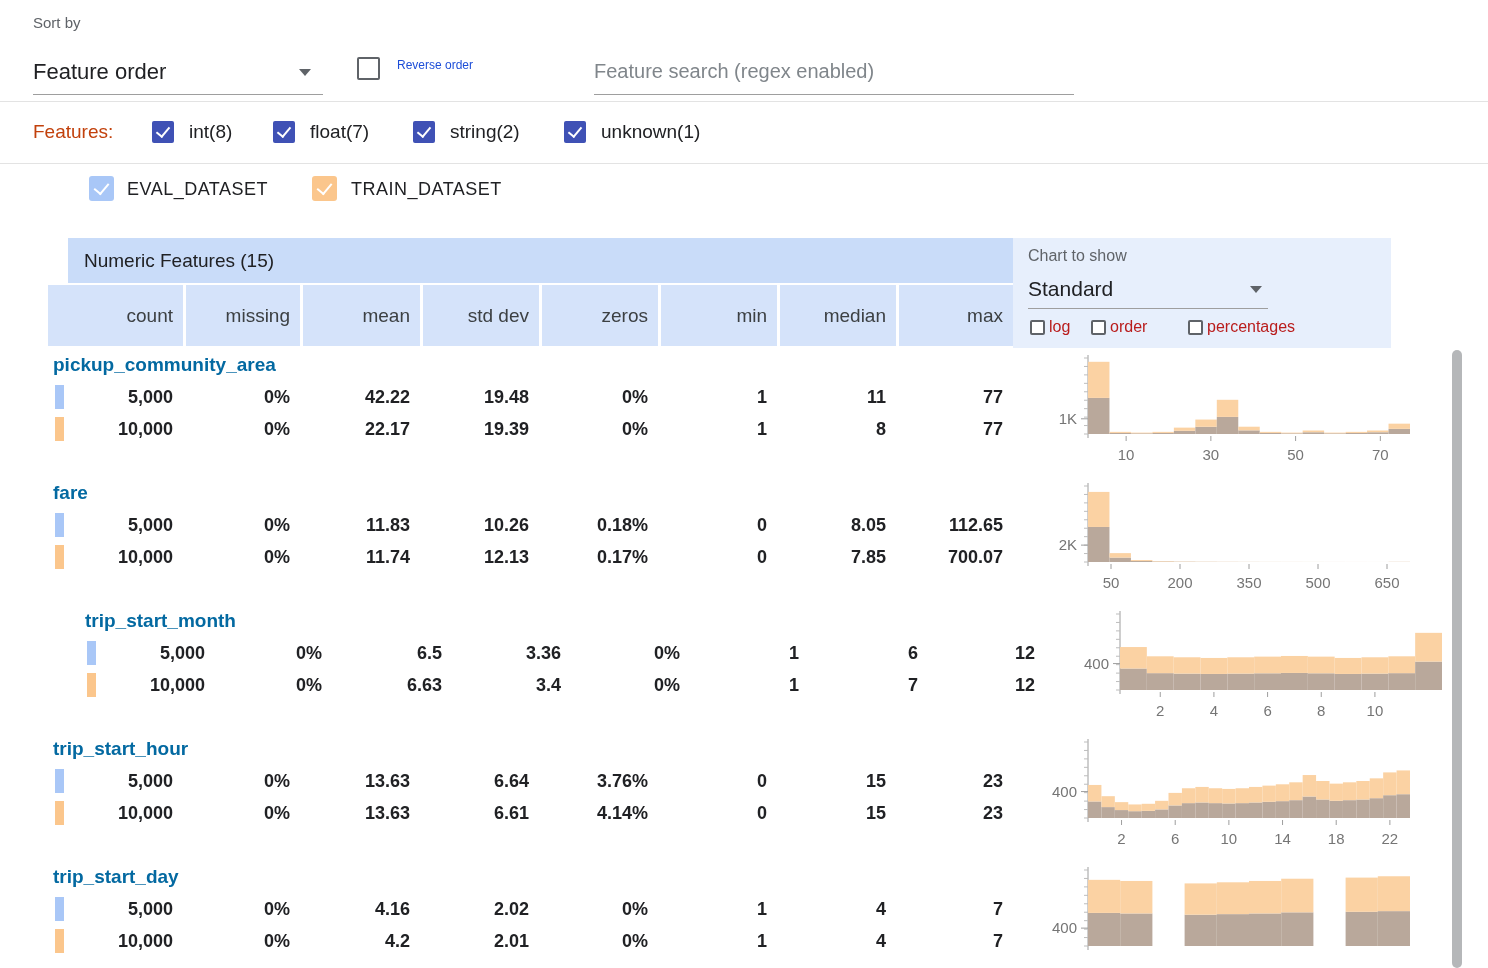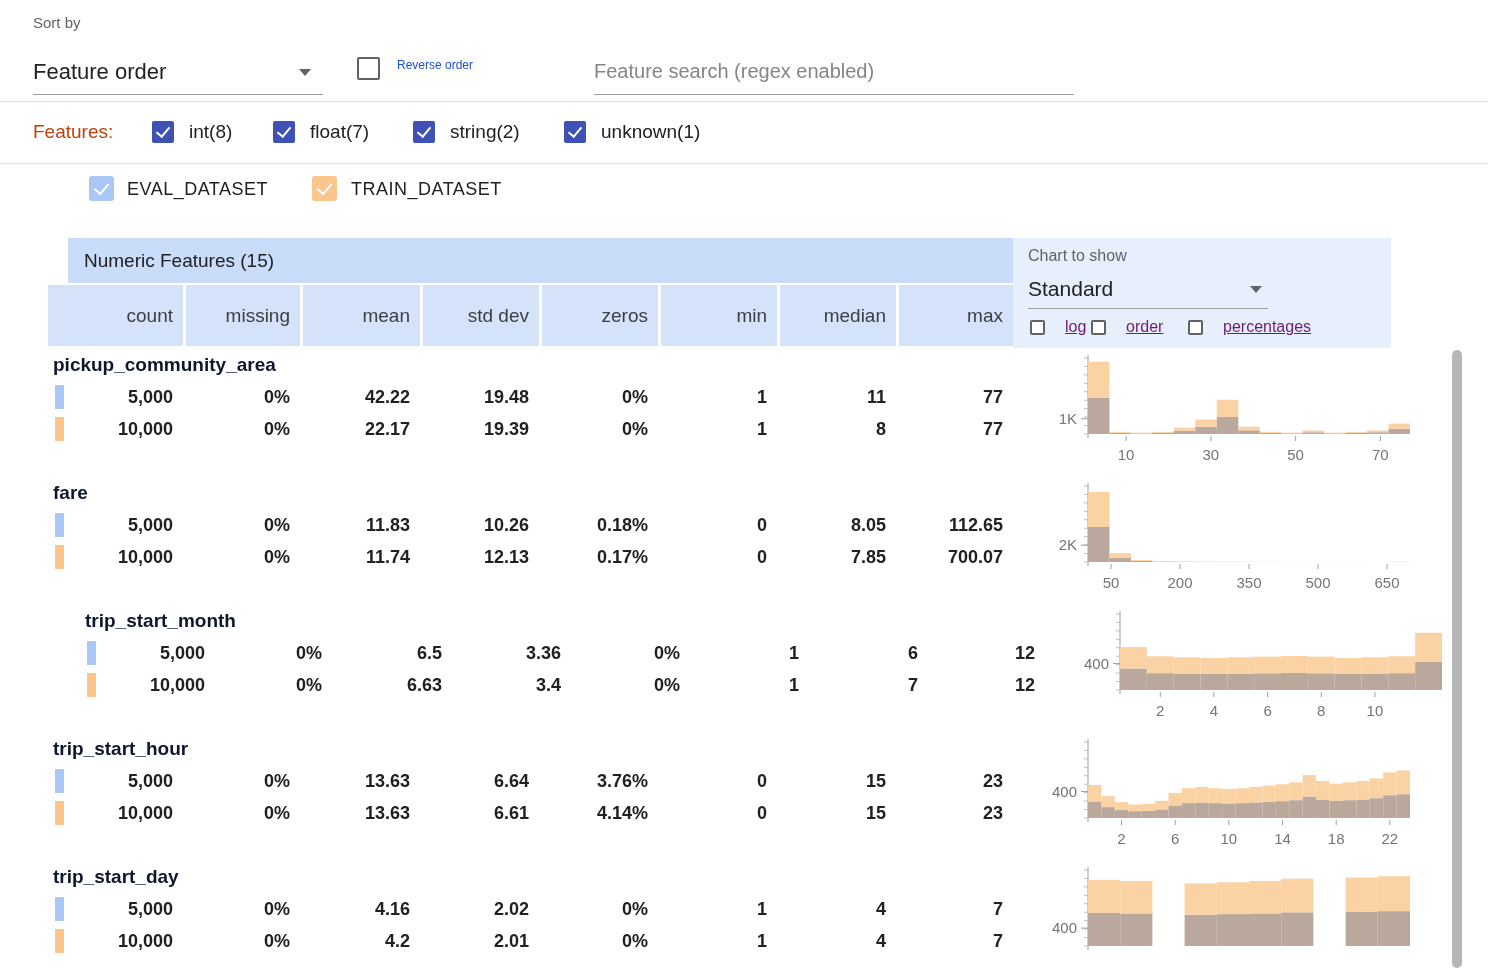--- a/index.html
+++ b/index.html
@@ -48,25 +48,25 @@
 
   
   .chart-panel{position:absolute;left:1013px;top:238px;width:378px;height:110px;background:#e7effc;}
   .cp-label{position:absolute;left:15px;top:9px;font-size:16px;color:#5f6368;}
   .cp-select{left:15px;top:32px;width:240px;height:38px;line-height:38px;}
   .cp-select .val{font-size:21px;}
   .cp-select .tri{right:6px;top:16px;}
   .toggle{position:absolute;top:80px;display:flex;align-items:center;}
   .cb-small{width:15px;height:15px;border:2px solid #5f6368;border-radius:2px;background:#fff;
             box-sizing:border-box;display:inline-block;}
-  .toggle-label{font-size:16px;color:#701a75;margin-left:20px;text-decoration:underline;}
+  .toggle-label{font-size:16px;color:#b91c1c;margin-left:4px;}
 
   
   .feature-block{position:absolute;left:0;width:1488px;height:128px;}
-  .feature-name{position:absolute;left:53px;top:6px;font-size:19px;font-weight:700;color:#0f172a;}
+  .feature-name{position:absolute;left:53px;top:6px;font-size:19px;font-weight:700;color:#0369a1;}
   .stat-row{position:absolute;left:48px;width:965px;height:30px;display:grid;
             grid-template-columns:135px 117px 120px 119px 119px 119px 119px 117px;}
   .cell{display:flex;align-items:center;justify-content:flex-end;padding-right:10px;
         font-size:18px;font-weight:700;color:#202124;box-sizing:border-box;}
   .swatch{position:absolute;left:55px;width:9px;height:24px;}
   .chart{position:absolute;left:1030px;top:0;}
   .chart text{font-family:"Liberation Sans",sans-serif;}
 
   .scrollbar{position:absolute;left:1452px;top:350px;width:10px;height:618px;
              background:#b5b7b9;border-radius:5px;}

